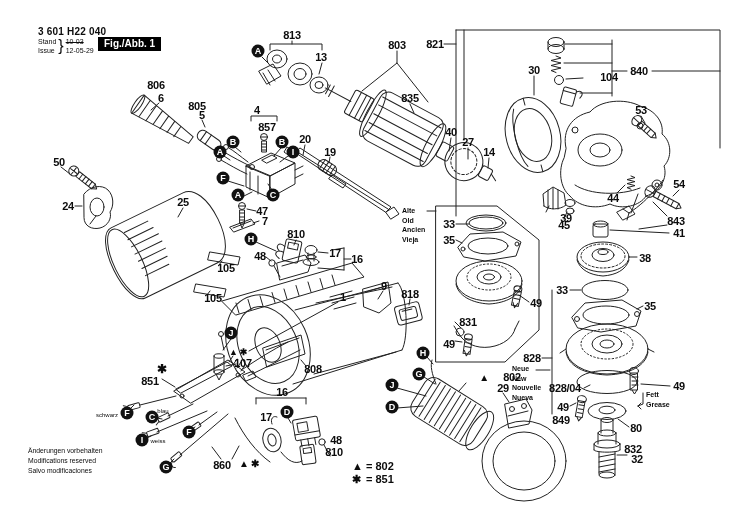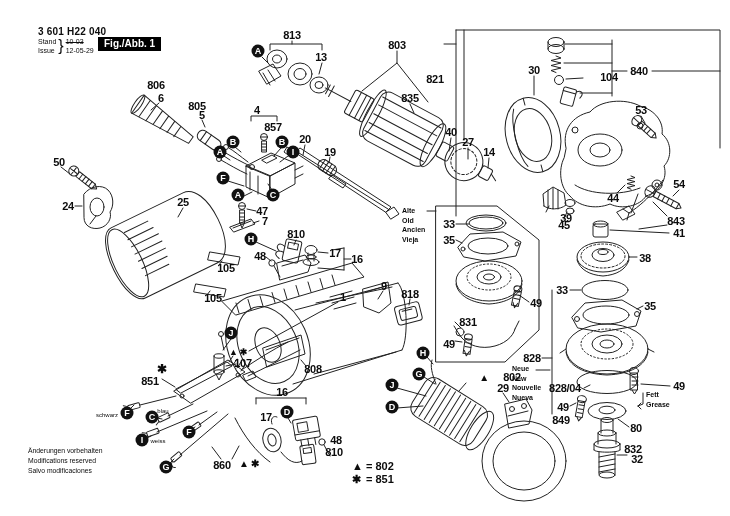--- a/index.html
+++ b/index.html
@@ -412,21 +412,21 @@
         <div>12-05-29</div>
       </div>
     </div>
     <div class="figbox">Fig./Abb. 1</div>
   </div>
 
   <div>
       <div class="plabel" style="left: 292px; top: 35px;">813</div>
       <div class="plabel" style="left: 321px; top: 57px;">13</div>
       <div class="plabel" style="left: 397px; top: 45px;">803</div>
-      <div class="plabel" style="left: 435px; top: 44px; margin-top: 35px;">821</div>
+      <div class="plabel" style="left: 435px; top: 44px;">821</div>
       <div class="plabel" style="left: 410px; top: 98px;">835</div>
       <div class="plabel" style="left: 534px; top: 70px;">30</div>
       <div class="plabel" style="left: 609px; top: 77px;">104</div>
       <div class="plabel" style="left: 639px; top: 71px;">840</div>
       <div class="plabel" style="left: 641px; top: 110px;">53</div>
       <div class="plabel" style="left: 679px; top: 184px;">54</div>
       <div class="plabel" style="left: 613px; top: 198px;">44</div>
       <div class="plabel" style="left: 676px; top: 221px;">843</div>
       <div class="plabel" style="left: 679px; top: 233px;">41</div>
       <div class="plabel" style="left: 645px; top: 258px;">38</div>
@@ -435,21 +435,21 @@
       <div class="plabel" style="left: 451px; top: 132px;">40</div>
       <div class="plabel" style="left: 468px; top: 142px;">27</div>
       <div class="plabel" style="left: 489px; top: 152px;">14</div>
       <div class="plabel" style="left: 305px; top: 139px;">20</div>
       <div class="plabel" style="left: 330px; top: 152px;">19</div>
       <div class="plabel" style="left: 156px; top: 85px;">806</div>
       <div class="plabel" style="left: 161px; top: 98px;">6</div>
       <div class="plabel" style="left: 197px; top: 106px;">805</div>
       <div class="plabel" style="left: 202px; top: 115px;">5</div>
       <div class="plabel" style="left: 257px; top: 110px;">4</div>
-      <div class="plabel" style="left: 273px; top: 127px;">857</div>
+      <div class="plabel" style="left: 267px; top: 127px;">857</div>
       <div class="plabel" style="left: 59px; top: 162px;">50</div>
       <div class="plabel" style="left: 68px; top: 206px;">24</div>
       <div class="plabel" style="left: 183px; top: 202px;">25</div>
       <div class="plabel" style="left: 226px; top: 268px;">105</div>
       <div class="plabel" style="left: 213px; top: 298px;">105</div>
       <div class="plabel" style="left: 262px; top: 211px;">47</div>
       <div class="plabel" style="left: 265px; top: 221px;">7</div>
       <div class="plabel" style="left: 296px; top: 234px;">810</div>
       <div class="plabel" style="left: 260px; top: 256px;">48</div>
       <div class="plabel" style="left: 335px; top: 253px;">17</div>

